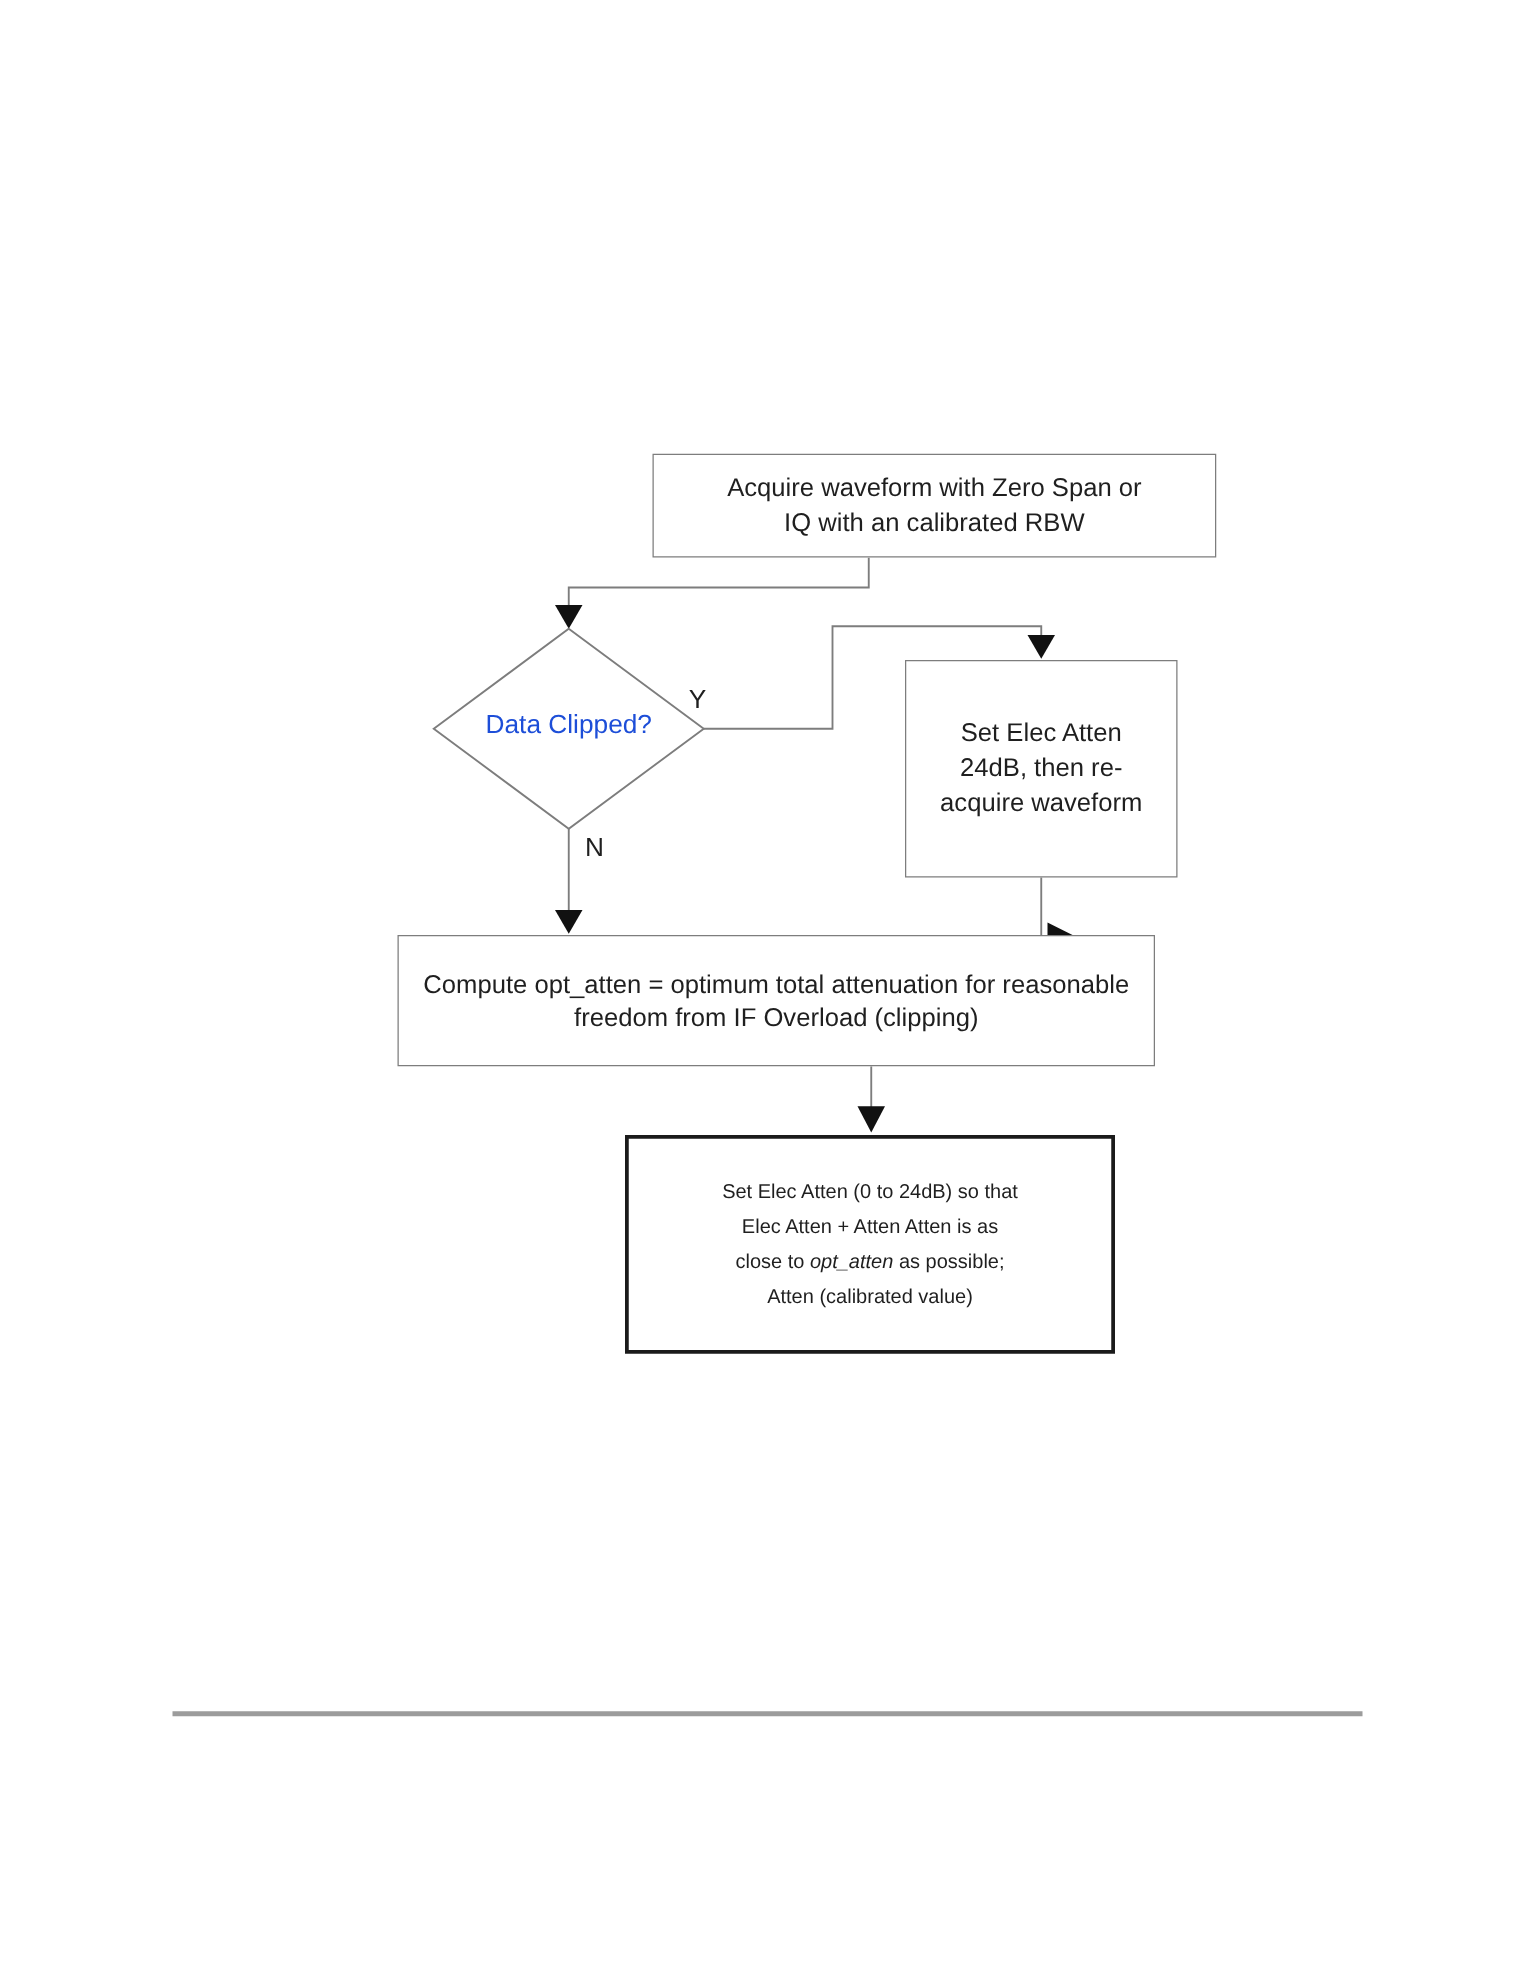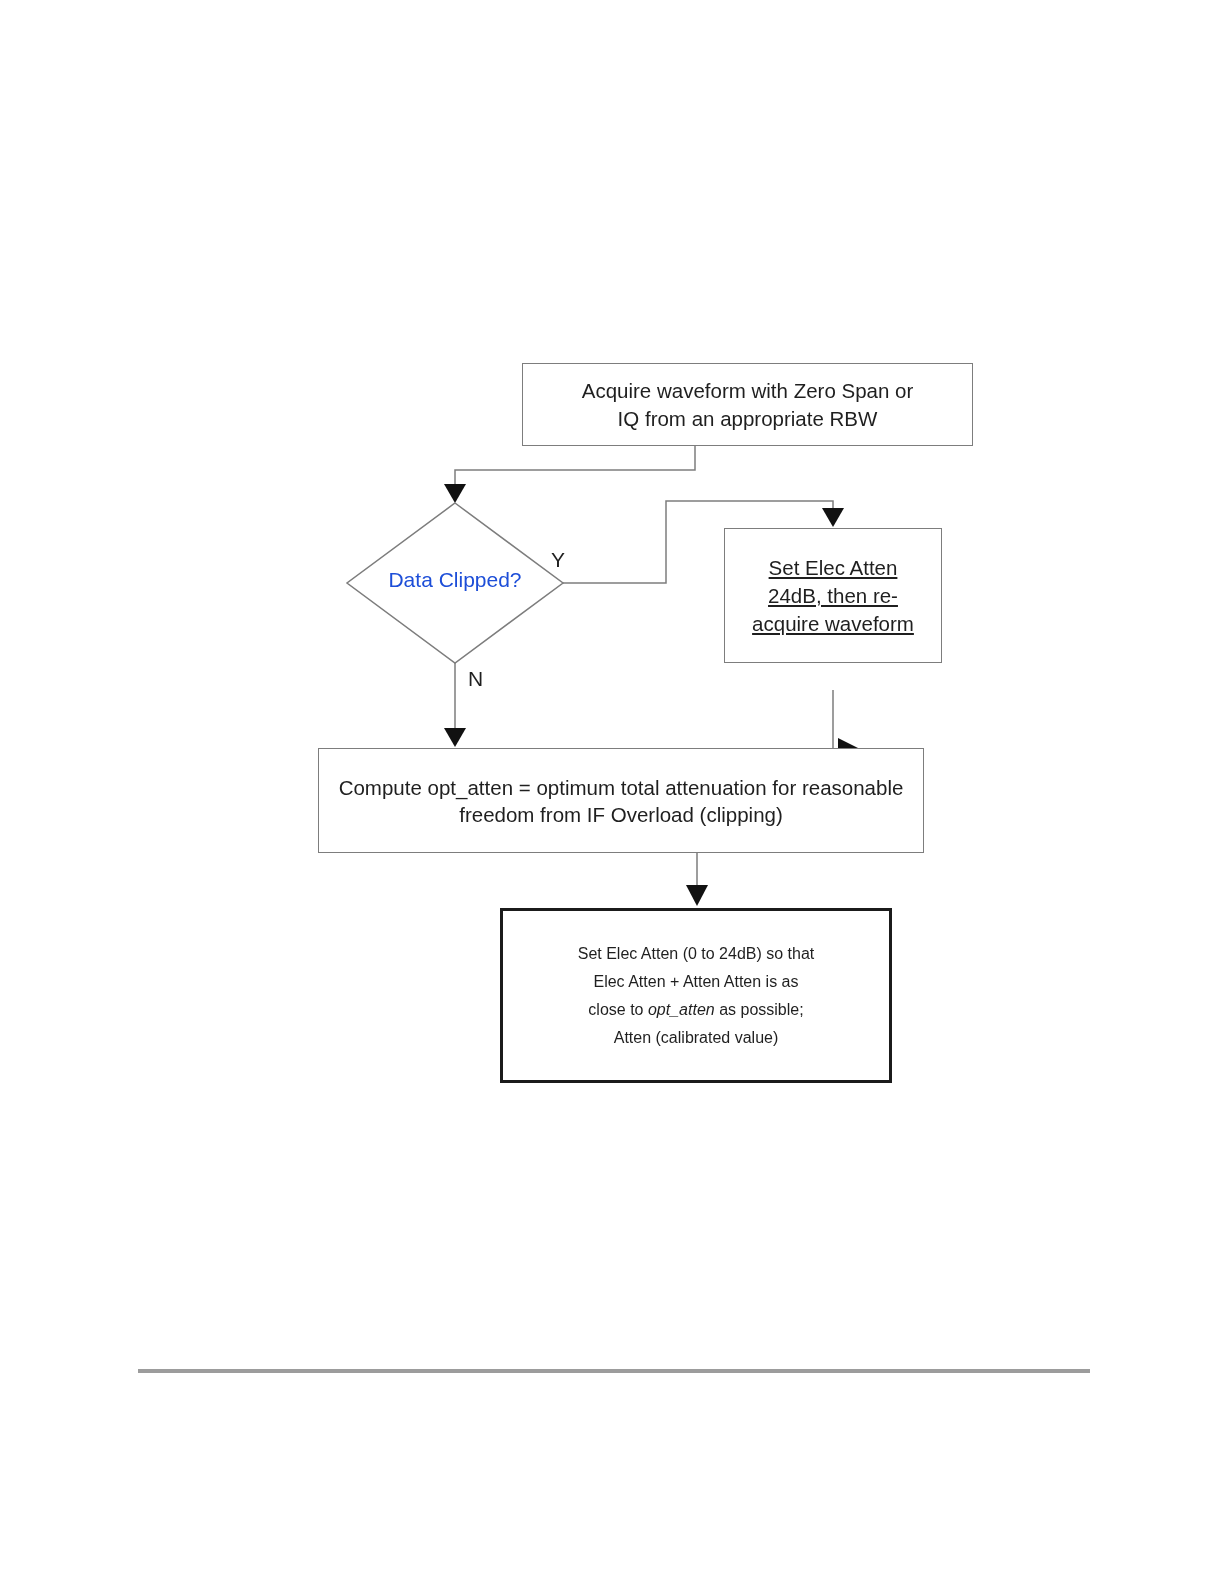--- a/index.html
+++ b/index.html
@@ -32,21 +32,21 @@
     flex-direction: column;
     justify-content: center;
     align-items: center;
     text-align: center;
     font-size: 20.5px;
     line-height: 28px;
     color: #1f1f1f;
   }
   .node .tline { white-space: nowrap; }
   #acquire-box   { left: 481px; top: 363px;  width: 451px; height: 83px; margin-left: 41px;  }
-  #elec24-box    { left: 724px; top: 528px;  width: 218px; height: 135px; text-decoration: underline; }
+  #elec24-box    { left: 724px; top: 528px;  width: 218px; height: 174px; }
   #compute-box   { left: 318px; top: 748px;  width: 606px; height: 105px; line-height: 27px; }
   #final-box     { left: 500px; top: 908px;  width: 392px; height: 175px; border: 3px solid #1b1b1b; font-size: 16px; }
   #final-box .tline i { }
   .float-label {
     position: absolute;
     font-size: 21px;
     line-height: 21px;
     color: #1f1f1f;
   }
   #diamond-label {
@@ -89,21 +89,21 @@
 
     <path d="M833,690 V748" fill="none" stroke="#7d7d7d" stroke-width="1.5"></path>
     <polygon points="838,738 838,760 860,749" fill="#111111"></polygon>
 
     <path d="M697,853 V887" fill="none" stroke="#7d7d7d" stroke-width="1.5"></path>
     <polygon points="686,885 708,885 697,906" fill="#111111"></polygon>
   </svg>
 
   <div class="node" id="acquire-box">
     <div class="tline">Acquire waveform with Zero Span or</div>
-    <div class="tline">IQ from an appropriate RBW</div>
+    <div class="tline">IQ with an calibrated RBW</div>
   </div>
 
   <div class="node" id="elec24-box">
     <div class="tline">Set Elec Atten</div>
     <div class="tline">24dB, then re-</div>
     <div class="tline">acquire waveform</div>
   </div>
 
   <div class="node" id="compute-box">
     <div class="tline">Compute opt_atten = optimum total attenuation for reasonable</div>

